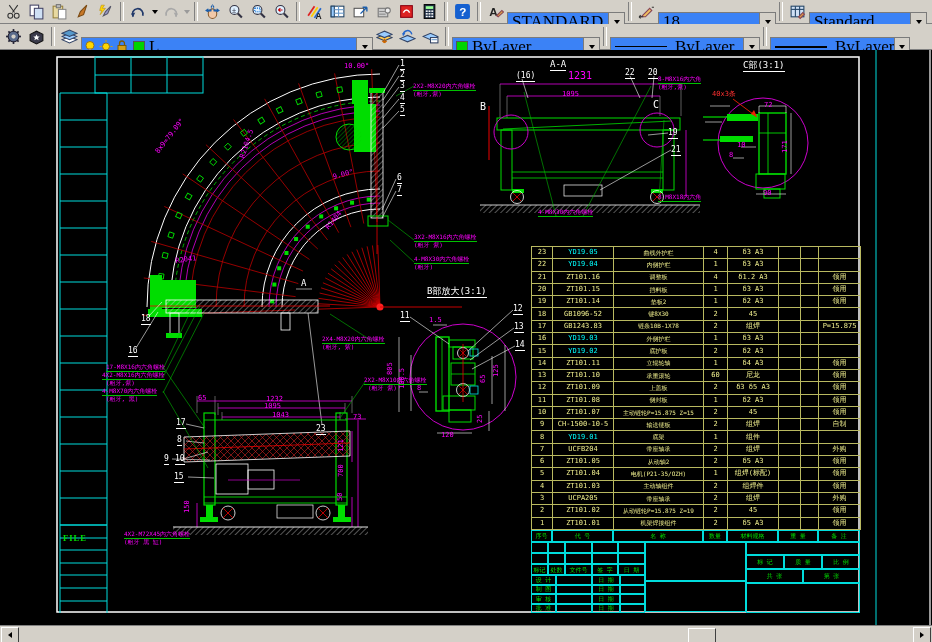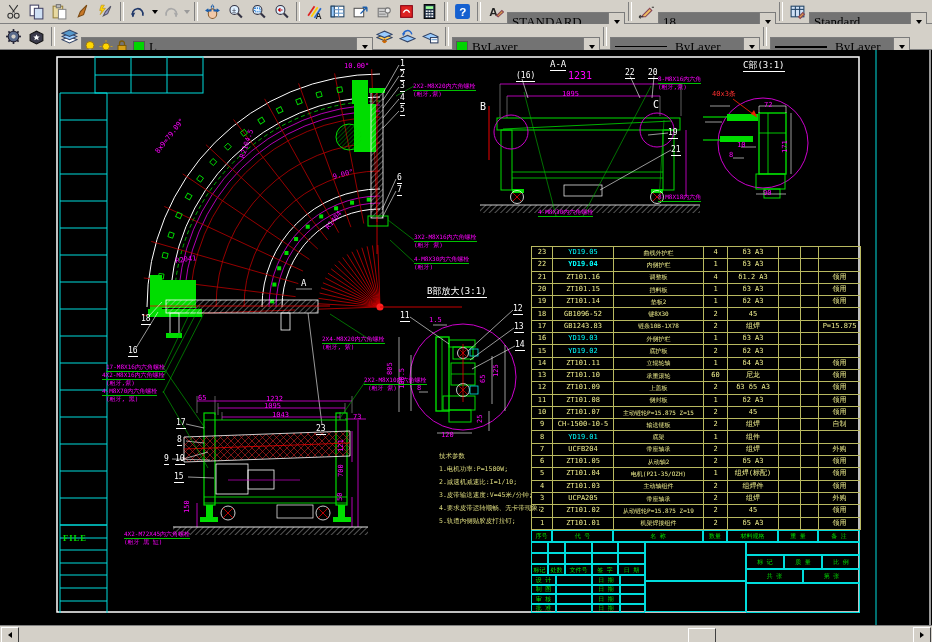--- a/index.html
+++ b/index.html
@@ -8,22 +8,22 @@
   .tb{position:absolute;left:0;width:932px;background:#d4d0c8;display:flex;align-items:center;
       border-bottom:1px solid #808080;box-sizing:border-box;padding-left:2px;}
   #tb1{top:0;height:24px;}
   #tb2{top:24px;height:26px;}
   .ib{width:23px;height:21px;display:inline-flex;align-items:center;justify-content:center;flex:0 0 auto;}
   .ib svg{width:17px;height:17px;}
   .sep{width:2px;height:19px;border-left:1px solid #808080;border-right:1px solid #fff;margin:0 3px;flex:0 0 auto;}
   .ddbtn{width:9px;height:21px;display:inline-flex;align-items:center;justify-content:center;flex:0 0 auto;}
   .tri{width:0;height:0;border-left:3px solid transparent;border-right:3px solid transparent;border-top:4px solid #000;}
   .tri.gray{border-top-color:#9a9a9a;}
-  .cmb{height:20px;background:#737373;border:1px solid #7b7b7b;display:flex;align-items:center;
-       font-size:13px;color:#000;flex:0 0 auto;box-sizing:border-box;margin-top:20px;}
+  .cmb{height:20px;background:#3b82f6;border:1px solid #7b7b7b;display:flex;align-items:center;
+       font-size:17px;color:#000;flex:0 0 auto;box-sizing:border-box;margin-top:20px;}
   .cmb .val{padding:0 4px;flex:1 1 auto;white-space:nowrap;overflow:hidden;font-family:"Liberation Serif",serif;}
   .cmb .da{width:15px;align-self:stretch;background:#d4d0c8;border-left:1px solid #7b7b7b;
        display:flex;align-items:center;justify-content:center;}
   .sw{width:10px;height:10px;background:#00d400;border:1px solid #555;margin-left:3px;flex:0 0 auto;}
   .lnsample{flex:0 0 auto;width:52px;height:1px;background:#000;margin:0 4px;}
   
   #cv{position:absolute;left:0;top:50px;width:932px;height:575px;background:#000;overflow:hidden;}
   #geom{position:absolute;left:0;top:0;}
   .lbl{position:absolute;font-family:"DejaVu Sans Mono",monospace;line-height:1;white-space:nowrap;
        transform-origin:0 100%;}
@@ -776,21 +776,21 @@
             <td style="color: rgb(0, 255, 255);">YD19.05</td>
             <td style="font-size: 6px;">曲线外护栏</td>
             <td>4</td>
             <td>δ3  A3</td>
             <td></td>
             <td></td>
             <td></td>
           </tr>
           <tr>
             <td>22</td>
-            <td style="color: rgb(0, 255, 255); font-weight: bold;">YD19.04</td>
+            <td style="color: rgb(0, 255, 255);">YD19.04</td>
             <td style="font-size: 6px;">内侧护栏</td>
             <td>1</td>
             <td>δ3  A3</td>
             <td></td>
             <td></td>
             <td></td>
           </tr>
           <tr>
             <td>21</td>
             <td>ZT101.16</td>
@@ -998,30 +998,20 @@
             <td>2</td>
             <td>δ5  A3</td>
             <td></td>
             <td></td>
             <td>领用</td>
           </tr>
         </tbody>
       </table>
   </div>
 
-  <div id="tech">
-    <div>技术参数</div>
-    <div id="tech-lines">
-        <div>1.电机功率:P=1500W;</div>
-        <div>2.减速机减速比:I=1/10;</div>
-        <div>3.皮带输送速度:V=45米/分钟;</div>
-        <div>4.要求皮带运转顺畅、无卡带现象;</div>
-        <div>5.轨道内侧贴胶皮打拉钉;</div>
-      </div>
-  </div>
 
   <div id="tblock">
       <div class="tbc" style="left: 0px; top: 0px; width: 21px; height: 12px;">序号</div>
       <div class="tbc" style="left: 21px; top: 0px; width: 61px; height: 12px;">代  号</div>
       <div class="tbc" style="left: 82px; top: 0px; width: 90px; height: 12px;">名    称</div>
       <div class="tbc" style="left: 172px; top: 0px; width: 24px; height: 12px;">数量</div>
       <div class="tbc" style="left: 196px; top: 0px; width: 51px; height: 12px;">材料规格</div>
       <div class="tbc" style="left: 247px; top: 0px; width: 40px; height: 12px;">重  量</div>
       <div class="tbc" style="left: 287px; top: 0px; width: 42px; height: 12px;">备  注</div>
       <div class="tbc" style="left: 0px; top: 12px; width: 17px; height: 11px;"></div>

